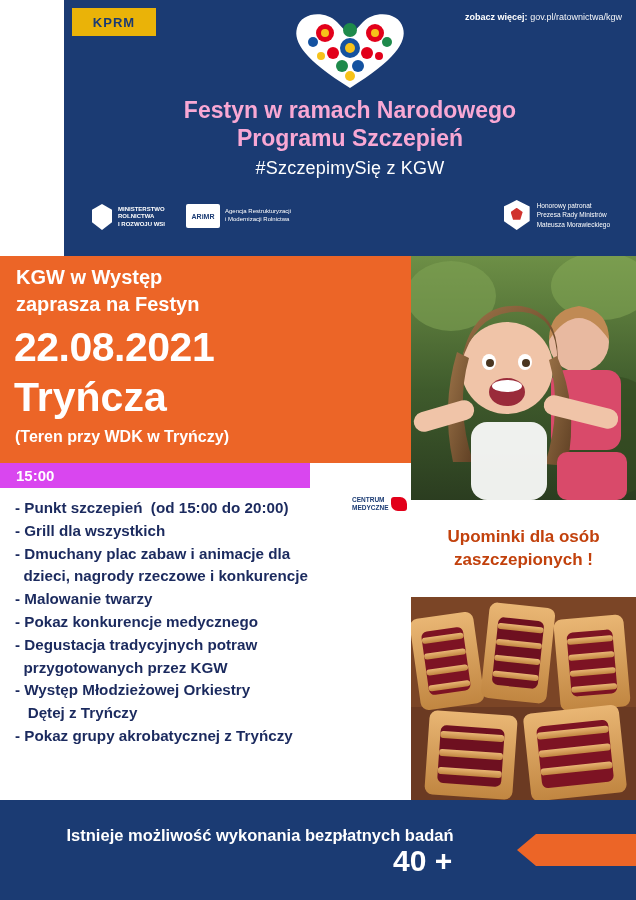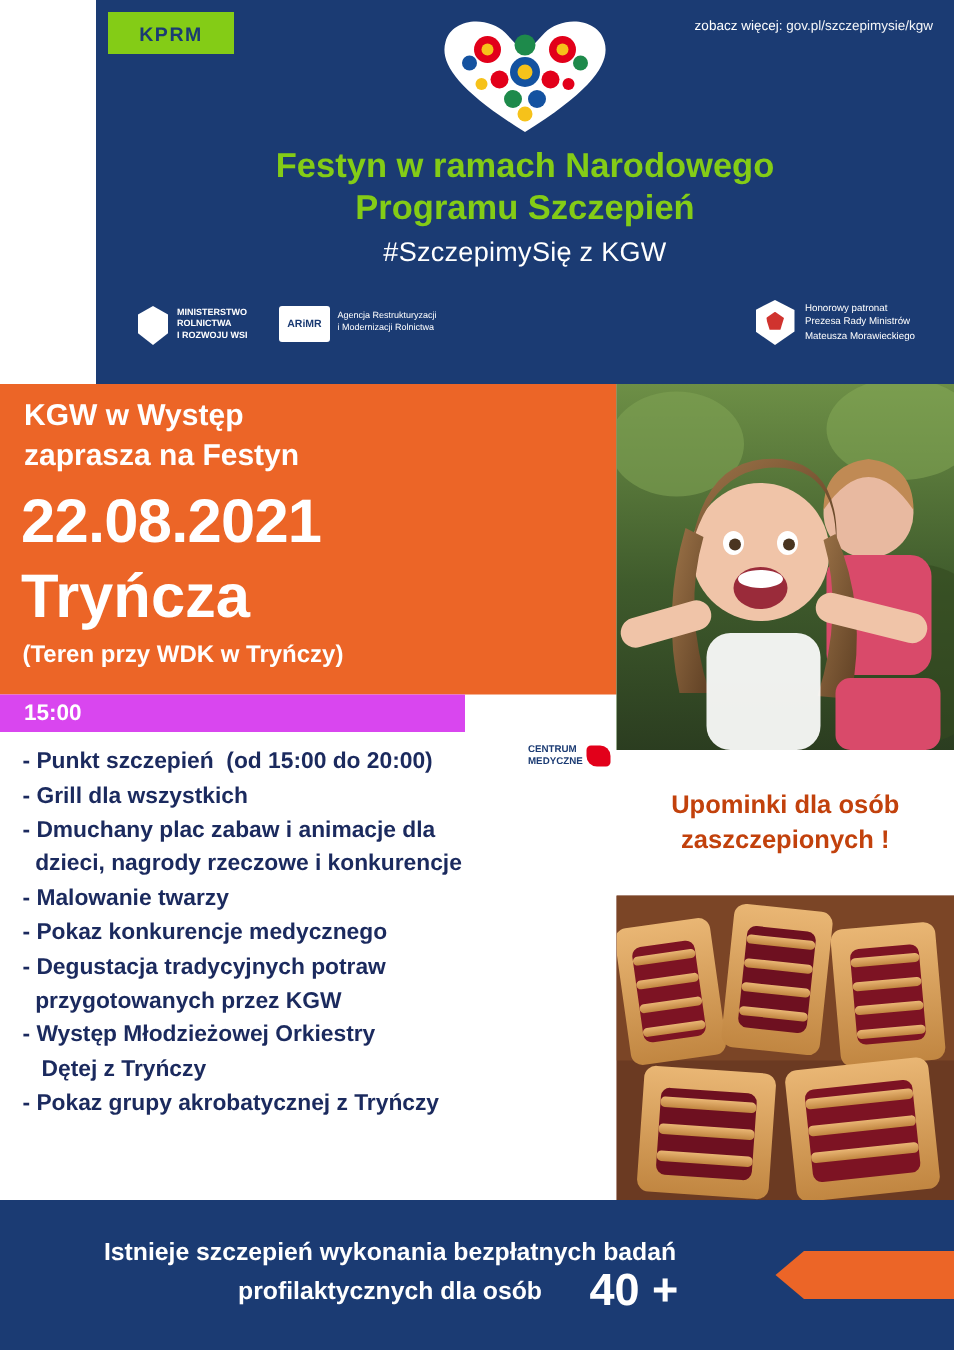--- a/index.html
+++ b/index.html
@@ -31,57 +31,57 @@
     height: 256px;
     background: #1b3b73;
     overflow: hidden;
   }
   .banner-kprm {
     position: absolute;
     left: 8px;
     top: 8px;
     width: 84px;
     height: 28px;
-    background: #84cc16;
+    background: #eab308;
     display: flex;
     align-items: center;
     justify-content: center;
     font-size: 13px;
     font-weight: bold;
     letter-spacing: 1px;
     color: #1b3b73;
   }
   .banner-link {
     position: absolute;
     right: 14px;
     top: 12px;
     font-size: 9px;
     color: #ffffff;
     white-space: nowrap;
   }
-  .banner-link b { font-weight: normal; margin-top: 36px; }
+  .banner-link b { font-weight: bold; margin-top: 36px; }
   .banner-link span { font-weight: normal; opacity: .95; }
 
   
   .heart-wrap {
     position: absolute;
     left: 50%;
     top: 8px;
     transform: translateX(-50%);
     width: 130px;
     height: 82px;
   }
 
   .banner-title {
     position: absolute;
     left: 0;
     top: 96px;
     width: 100%;
     text-align: center;
-    color: #84cc16;
+    color: #f9a8d4;
     font-size: 23px;
     font-weight: bold;
     line-height: 1.22;
   }
   .banner-sub {
     position: absolute;
     left: 0;
     top: 158px;
     width: 100%;
     text-align: center;
@@ -316,21 +316,21 @@
 <div class="poster">
 
   <div class="left-white-strip"></div>
 
   <div class="banner">
 
     <div class="banner-kprm">KPRM</div>
 
     <div class="banner-link">
       <b>zobacz więcej:</b>
-      <span>gov.pl/szczepimysie/kgw</span>
+      <span>gov.pl/ratownictwa/kgw</span>
     </div>
 
     <div class="heart-wrap">
       <svg width="130" height="82" viewBox="0 0 130 82">
         <path d="M65 80 C 20 52, 8 34, 12 20 C 16 4, 40 2, 52 14 L65 28 L78 14 C 90 2, 114 4, 118 20 C 122 34, 110 52, 65 80 Z" fill="#ffffff"></path>
         <circle cx="40" cy="25" r="9" fill="#e2001a"></circle>
         <circle cx="90" cy="25" r="9" fill="#e2001a"></circle>
         <circle cx="40" cy="25" r="4" fill="#f6c21a"></circle>
         <circle cx="90" cy="25" r="4" fill="#f6c21a"></circle>
         <circle cx="65" cy="22" r="7" fill="#1e8a4b"></circle>
@@ -508,20 +508,19 @@
           <rect x="128" y="132" width="72" height="7" rx="3"></rect>
           <rect x="128" y="150" width="72" height="7" rx="3"></rect>
           <rect x="128" y="168" width="72" height="7" rx="3"></rect>
         </g>
       </g>
     </svg>
   </div>
 
   <div class="bottom-bar">
     <div class="bottom-text">
-      <div>Istnieje szczepień wykonania bezpłatnych badań</div>
-      <div>profilaktycznych dla osób</div>
+      <div>Istnieje możliwość wykonania bezpłatnych badań</div>
     </div>
     <div class="age-badge">40 +</div>
     <div class="orange-arrow"></div>
   </div>
 
 </div>
 
 </body></html>

